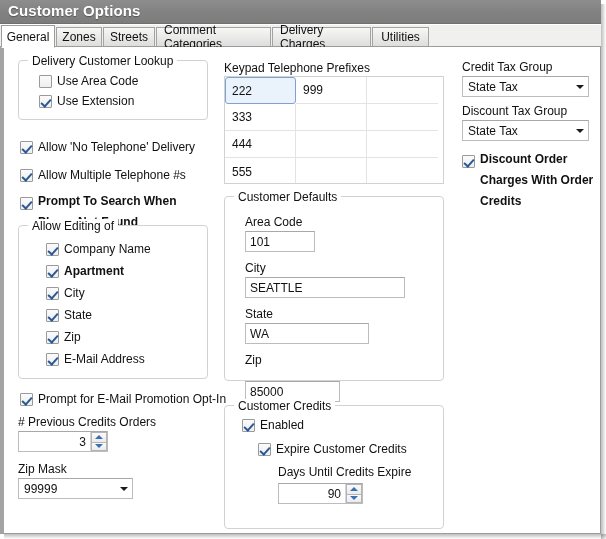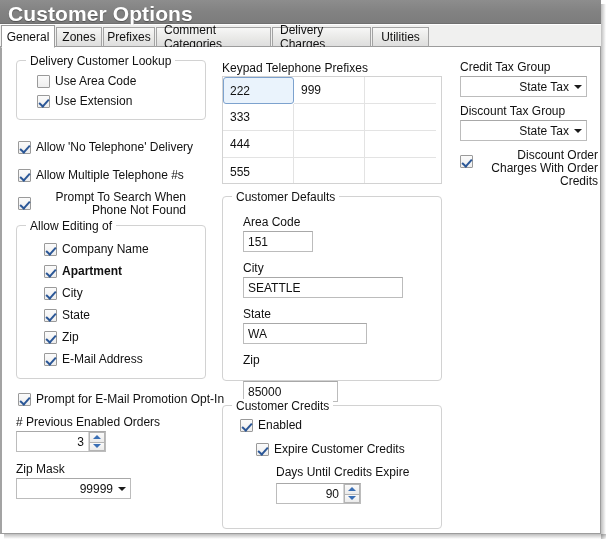--- a/index.html
+++ b/index.html
@@ -17,21 +17,21 @@
 
   
   .titlebar {
     position: absolute; left: 0; top: 0;
     width: 601px; height: 24px;
     background: linear-gradient(to bottom, #8d8d8d 0%, #828282 50%, #7c7c7c 100%);
     border-bottom: 1px solid #6f6f6f;
   }
   .titlebar .title {
     position: absolute; left: 8px; top: 2px;
-    font-size: 21px; font-weight: bold; color: #ffffff;
+    font-size: 15px; font-weight: bold; color: #ffffff;
     letter-spacing: .1px;
     text-shadow: 0 1px 1px rgba(0,0,0,.35);
   }
 
   
   .tabstrip {
     position: absolute; left: 0; top: 25px;
     width: 601px; height: 22px;
     background: #f0f0ef;
   }
@@ -55,24 +55,23 @@
     border: 1px solid #9c9c9c;
     border-bottom: 1px solid #ffffff;
     z-index: 5;
   }
 
   
   .content {
     position: absolute; left: 0; top: 47px;
     width: 601px; height: 487px;
     background: #ffffff;
-    border-left: 2px solid #a3a3a3;
+    border-left: 4px solid #a3a3a3;
     border-right: 1px solid #9c9c9c;
     border-bottom: 1px solid #9c9c9c;
-    text-align: right;
   }
   
   .shadow-r {
     position: absolute; left: 601px; top: 4px;
     width: 5px; height: 535px;
     background: linear-gradient(to right, rgba(0,0,0,.26), rgba(0,0,0,0));
   }
   .shadow-b {
     position: absolute; left: 4px; top: 534px;
     width: 602px; height: 5px;
@@ -124,21 +123,21 @@
     border-width: 0 2px 2px 0;
     transform: rotate(42deg);
   }
   .cb.checked .box::after { display: block; }
   .cb .txt {
     margin-left: 5px;
     font-size: 12px; color: #111;
     line-height: 14px;
     white-space: nowrap;
   }
-  .cb .txt.wrap { white-space: normal; line-height: 13px; }
+  .cb .txt.wrap { white-space: normal; line-height: 21px; font-weight: bold; }
 
   
   .tbox {
     position: absolute;
     background: #ffffff;
     border: 1px solid #bcbcbc;
     border-top-color: #a8a8a8;
     font-size: 12px; color: #111;
     padding: 0 4px;
     display: flex; align-items: center;
@@ -250,21 +249,21 @@
 <div id="app">
 
   <div class="titlebar">
     <div class="title">Customer Options</div>
   </div>
 
   <div class="tabstrip">
     <div class="baseline"></div>
     <div class="tab active" style="left:1px;width:54px;">General</div>
     <div class="tab" style="left:56px;width:46px;">Zones</div>
-    <div class="tab" style="left:103px;width:52px;">Prefixes</div>
+    <div class="tab" style="left:103px;width:52px;">Streets</div>
     <div class="tab" style="left:156px;width:115px;">Comment Categories</div>
     <div class="tab" style="left:272px;width:99px;">Delivery Charges</div>
     <div class="tab" style="left:372px;width:57px;">Utilities</div>
   </div>
 
   <div class="content">
 
     <div class="group" style="left:14px;top:13px;width:190px;height:60px;">
       <div class="legend">Delivery Customer Lookup</div>
       <div class="cb checked" style="left:20px;top:33px;">
@@ -318,21 +317,21 @@
         <span class="box"></span>
         <span class="txt">E-Mail Address</span>
       </div>
     </div>
 
     <div class="cb checked" style="left:16px;top:345px;">
       <span class="box"></span>
       <span class="txt">Prompt for E-Mail Promotion Opt-In</span>
     </div>
 
-    <div class="lbl" style="left:14px;top:368px;"># Previous Enabled Orders</div>
+    <div class="lbl" style="left:14px;top:368px;"># Previous Credits Orders</div>
     <div class="spin" style="left:14px;top:384px;width:90px;">
       <span class="sval">3</span>
       <span class="sbtns">
         <span class="sbtn up">
             <i></i>
           </span>
         <span class="sbtn down">
             <i></i>
           </span>
       </span>
@@ -367,21 +366,21 @@
         <div class="gcell">555</div>
         <div class="gcell"></div>
         <div class="gcell"></div>
       </div>
     </div>
 
     <div class="group" style="left:220px;top:149px;width:220px;height:185px;">
       <div class="legend">Customer Defaults</div>
 
       <div class="lbl" style="left:20px;top:18px;">Area Code</div>
-      <div class="tbox" style="left:20px;top:34px;width:70px;">151</div>
+      <div class="tbox" style="left:20px;top:34px;width:70px;">101</div>
 
       <div class="lbl" style="left:20px;top:64px;">City</div>
       <div class="tbox" style="left:20px;top:80px;width:160px;">SEATTLE</div>
 
       <div class="lbl" style="left:20px;top:110px;">State</div>
       <div class="tbox" style="left:20px;top:126px;width:124px;">WA</div>
 
       <div class="lbl" style="left:20px;top:156px;">Zip</div>
       <div class="tbox" style="left:20px;top:172px;width:95px;margin-top:12px;">85000</div>
     </div>

